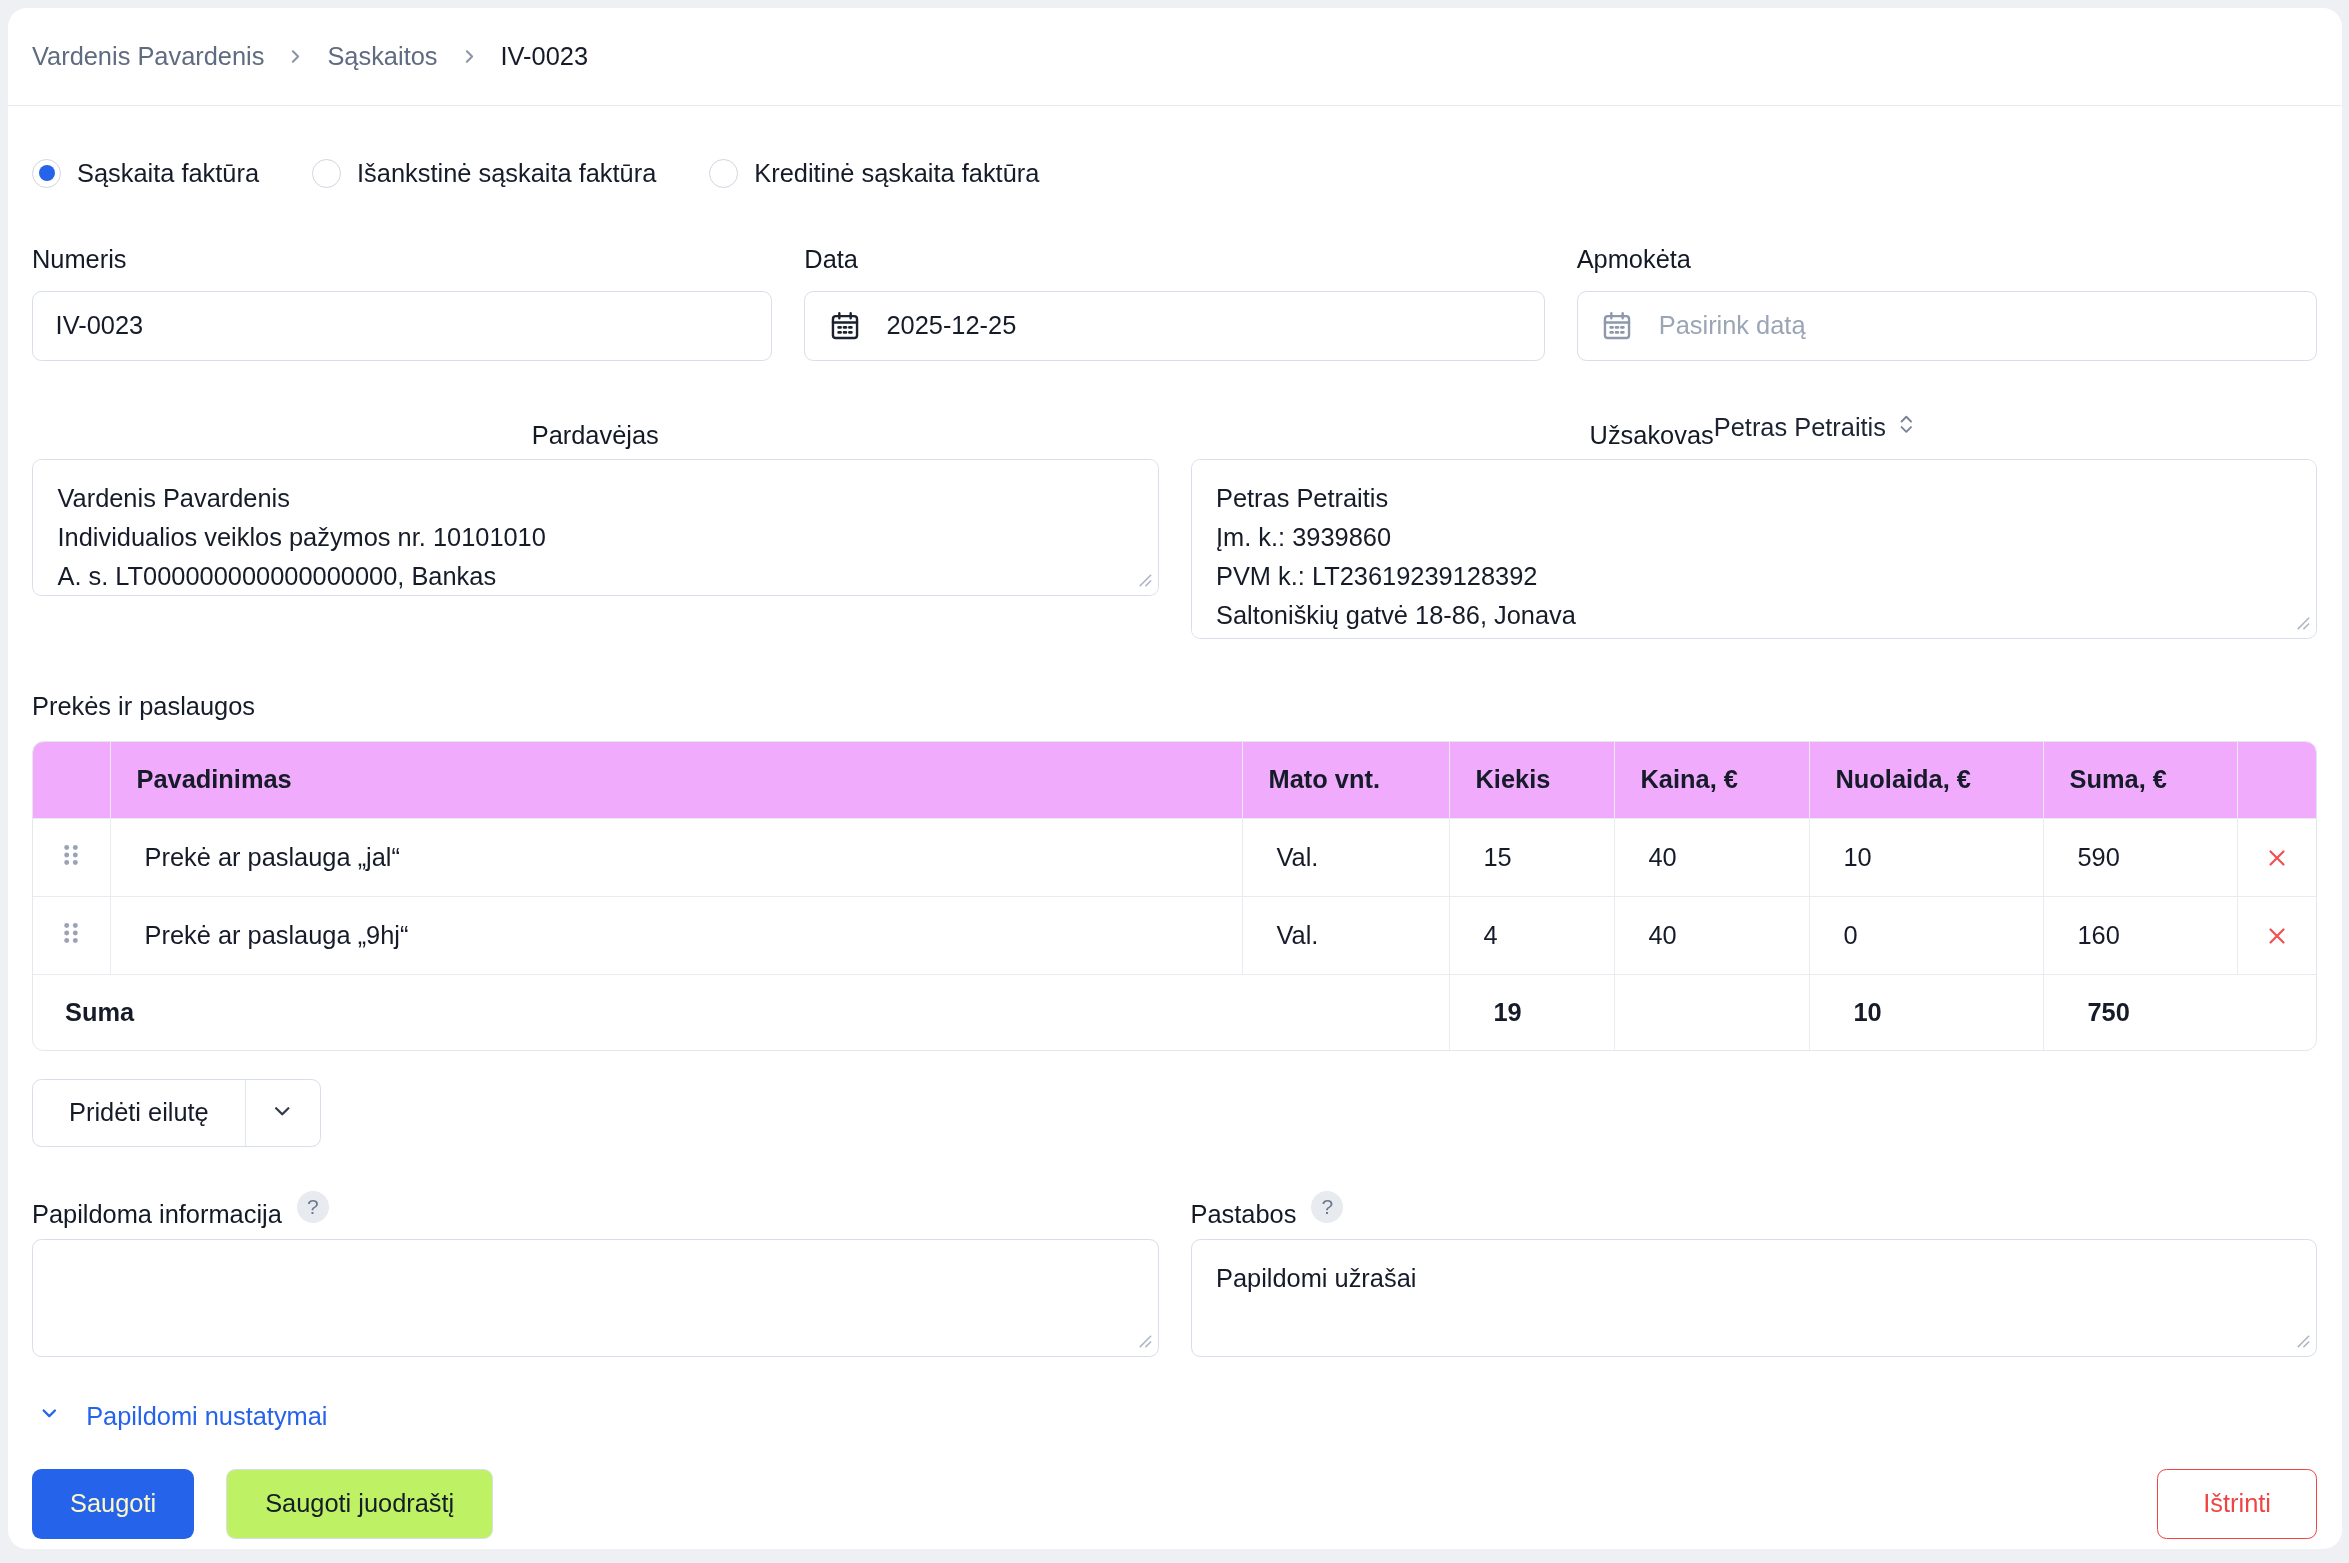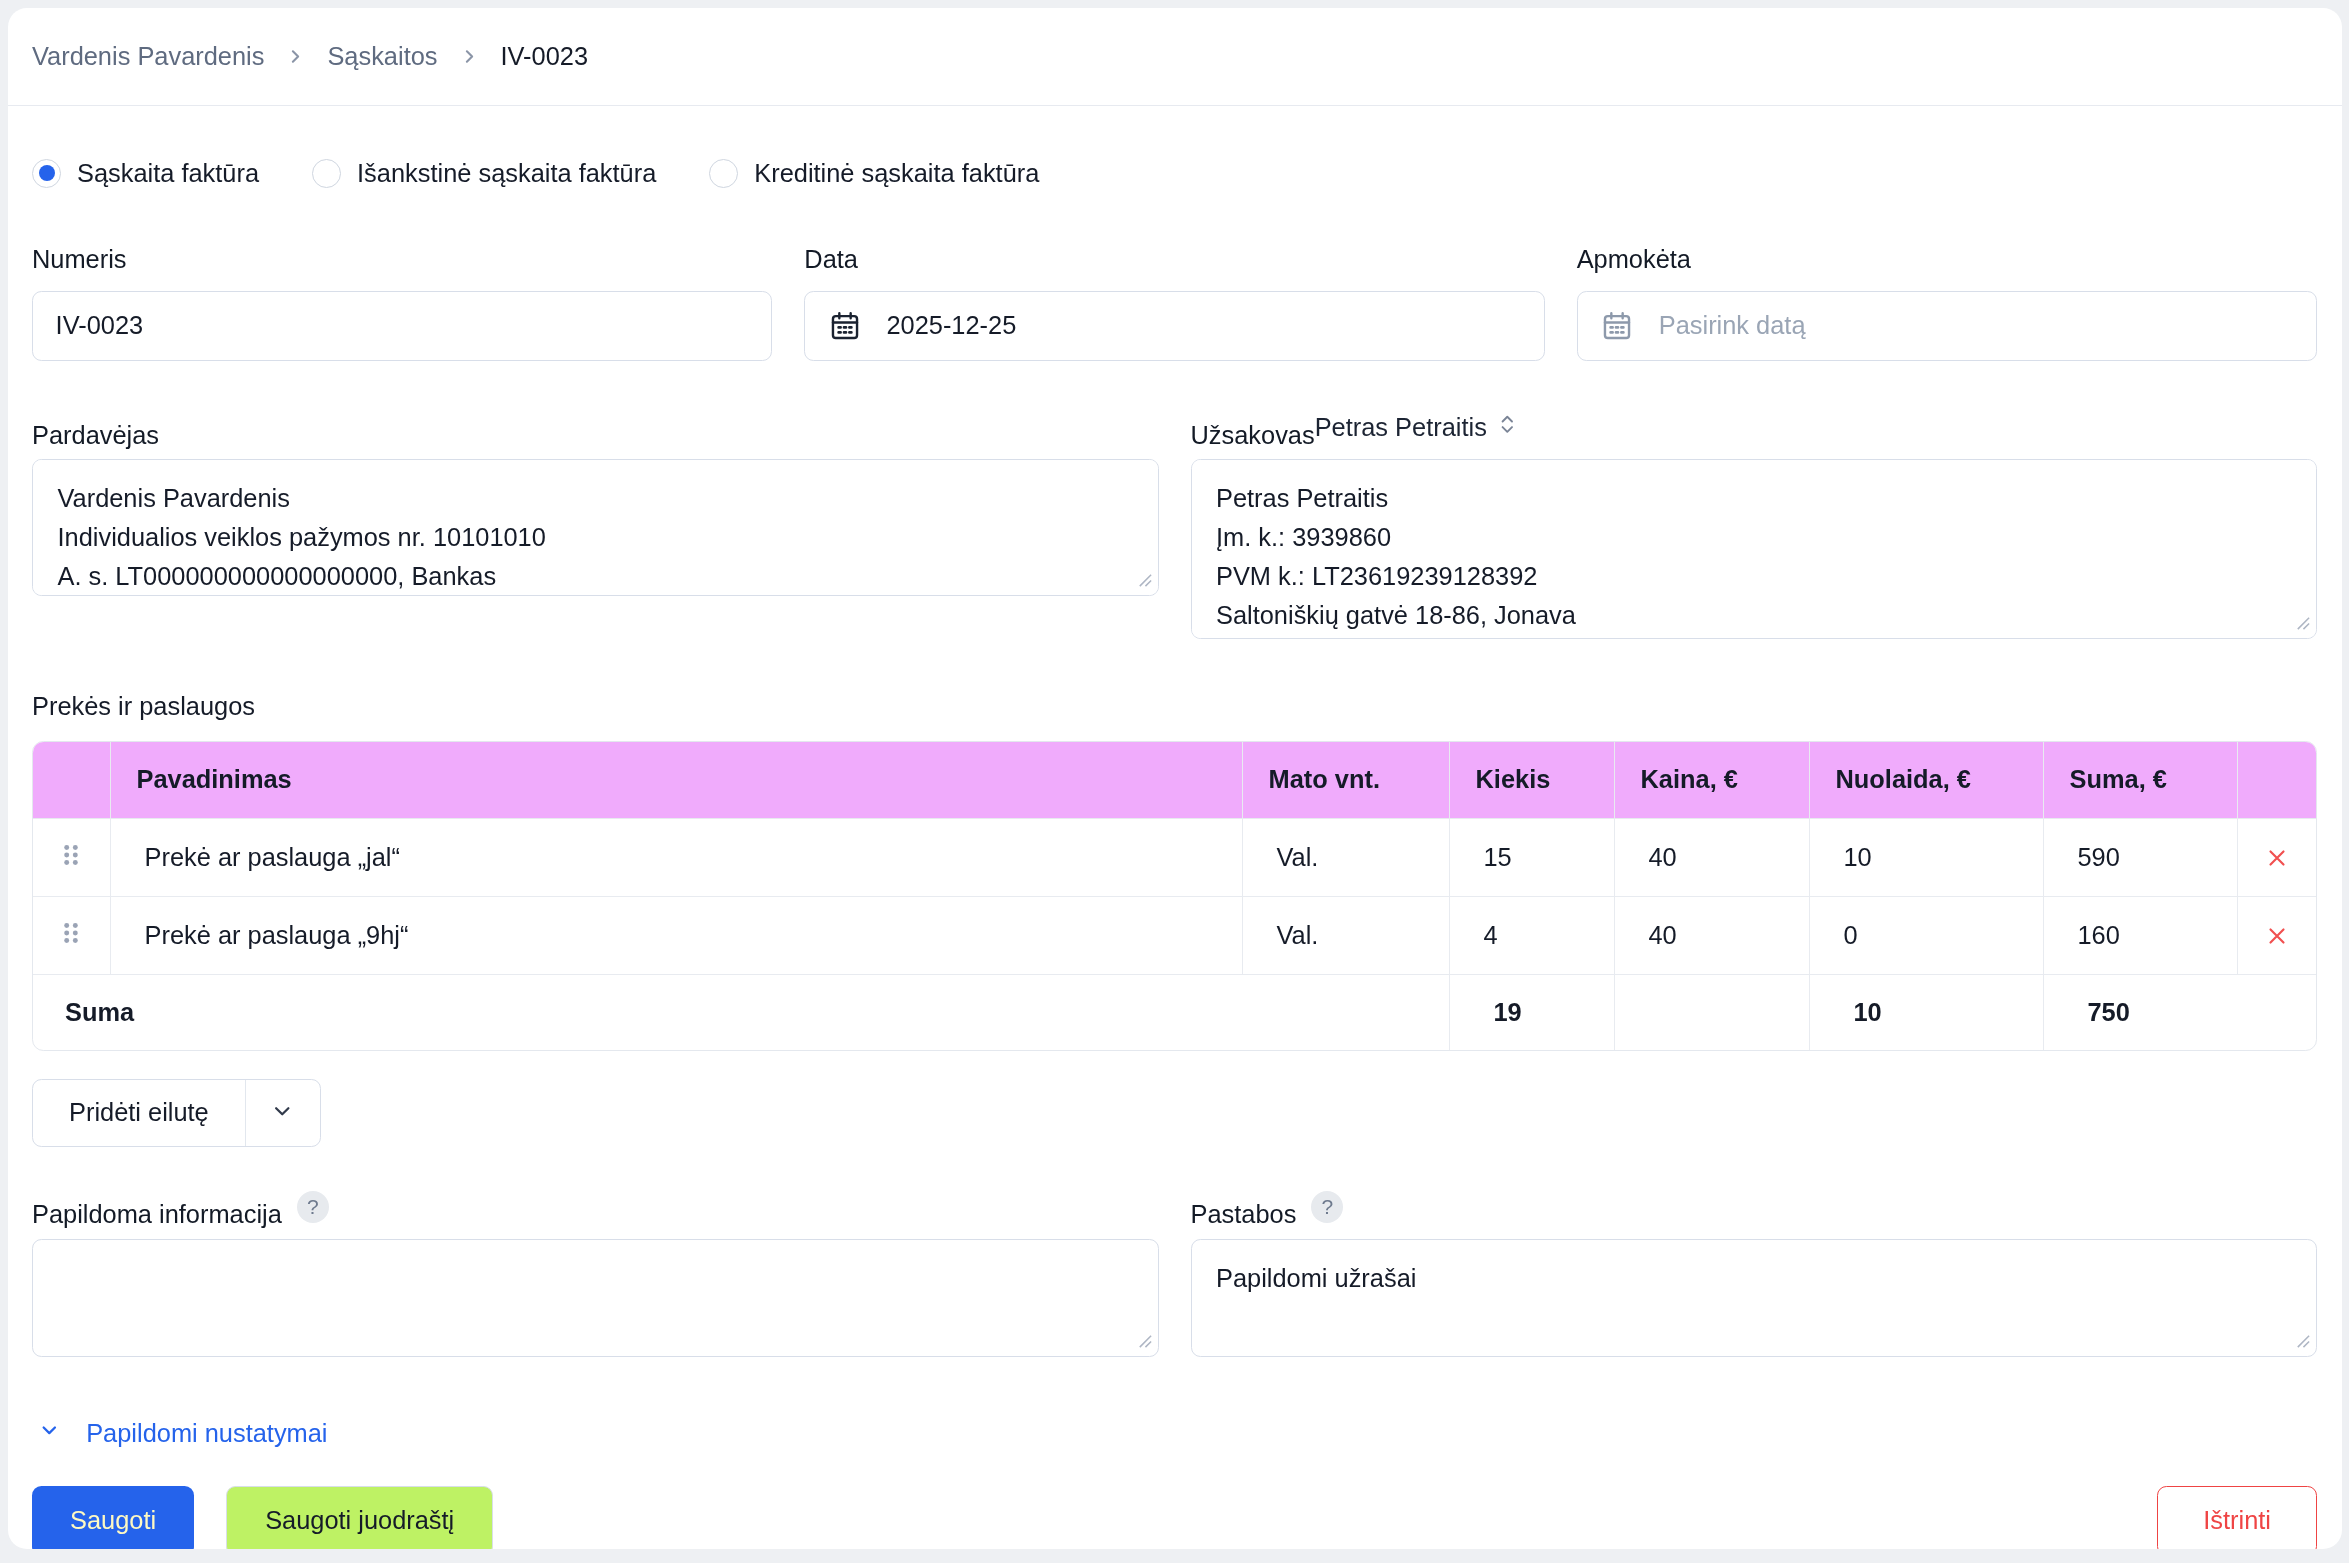--- a/index.html
+++ b/index.html
@@ -57,21 +57,21 @@
   }
   .input-box input {
     border: none; outline: none; font: inherit; color: #151b28;
     width: 100%; background: transparent;
   }
   .input-box input::placeholder { color: #9aa5b5; opacity: 1; }
   .cal-icon { flex: 0 0 auto; display: inline-flex; }
 
   
   .party-grid { margin-top: 51px; display: grid; grid-template-columns: 1fr 1fr; column-gap: 32px; }
-  .party-head { height: 32px; display: flex; align-items: center; justify-content: flex-start; }
+  .party-head { height: 32px; display: flex; align-items: center; justify-content: center; }
   .client-selector { display: inline-flex; align-items: center; gap: 9.4px; cursor: pointer; color: #1c2433; }
   .ta-wrap { position: relative; margin-top: 15px; }
   textarea {
     width: 100%; display: block;
     border: 1.9px solid #d8dee9; border-radius: 9.4px;
     font: inherit; color: #151b28; line-height: 39px;
     padding: 19px 24.5px; resize: none; outline: none; background: #fff;
   }
   .ta-seller { height: 137px; }
   .ta-buyer { height: 180px; }
@@ -102,21 +102,21 @@
   .notes-grid { margin-top: 43px; display: grid; grid-template-columns: 1fr 1fr; column-gap: 32px; }
   .note-head { height: 34px; display: flex; align-items: center; gap: 15px; }
   .help-badge {
     width: 32px; height: 32px; border-radius: 50%;
     background: #e7eaee; color: #6e7a8e;
     font-size: 21px; display: inline-flex; align-items: center; justify-content: center;
     cursor: pointer;
   }
 
   
-  .settings-link { margin-top: 62px; display: inline-flex; align-items: center; gap: 26px; color: #2563eb; cursor: pointer; padding-left: 5.6px; }
+  .settings-link { margin-top: 45px; display: inline-flex; align-items: center; gap: 26px; color: #2563eb; cursor: pointer; padding-left: 5.6px; }
 
   
   .actions-row { margin-top: 38px; display: flex; align-items: center; }
   .btn { font: inherit; height: 70px; border-radius: 9.4px; cursor: pointer; }
   .btn-primary { background: #2563eb; color: #fef9c3; border: none; padding: 0 38px; }
   .btn-secondary { background: #bef264; color: #151b28; border: 1.9px solid #d8dee9; padding: 0 38px; margin-left: 32px; }
   .btn-danger { background: #fff; color: #ef4444; border: 1.9px solid #ef4444; padding: 0 45px; margin-left: auto; }
 </style>
 </head>
 <body>

